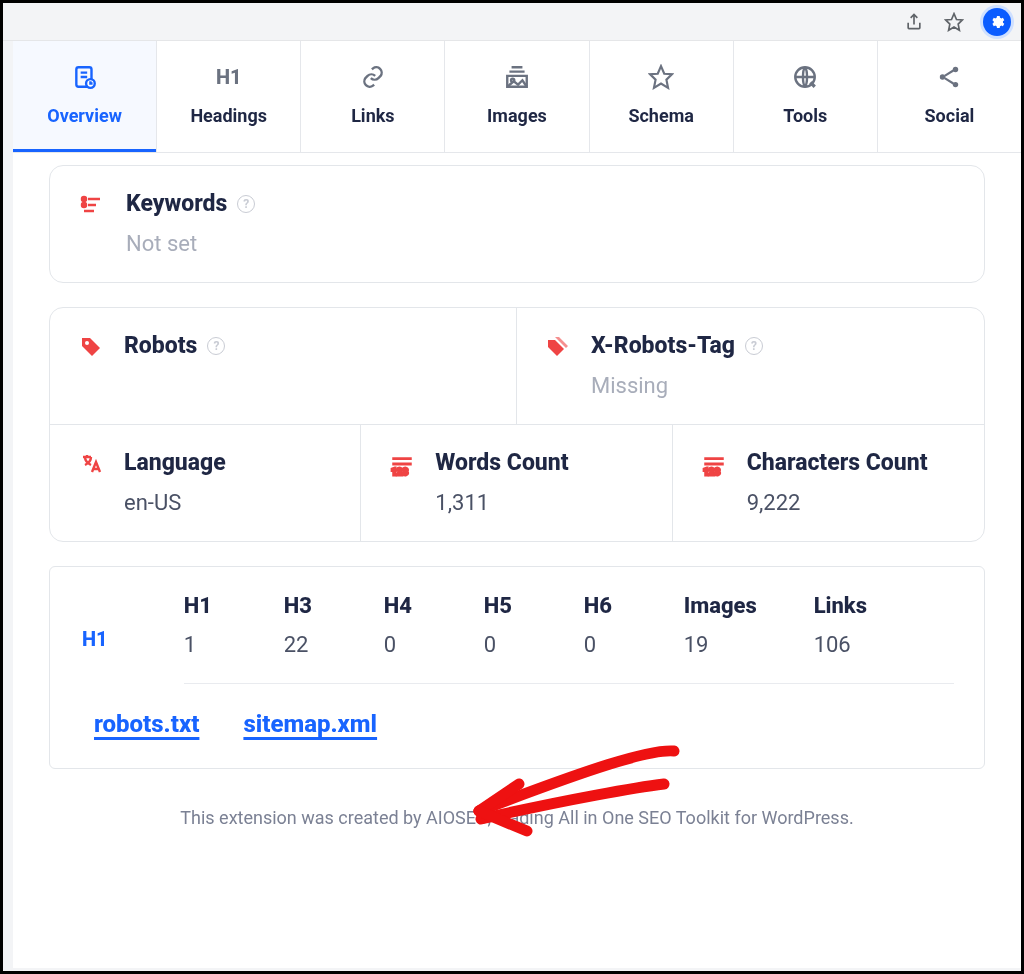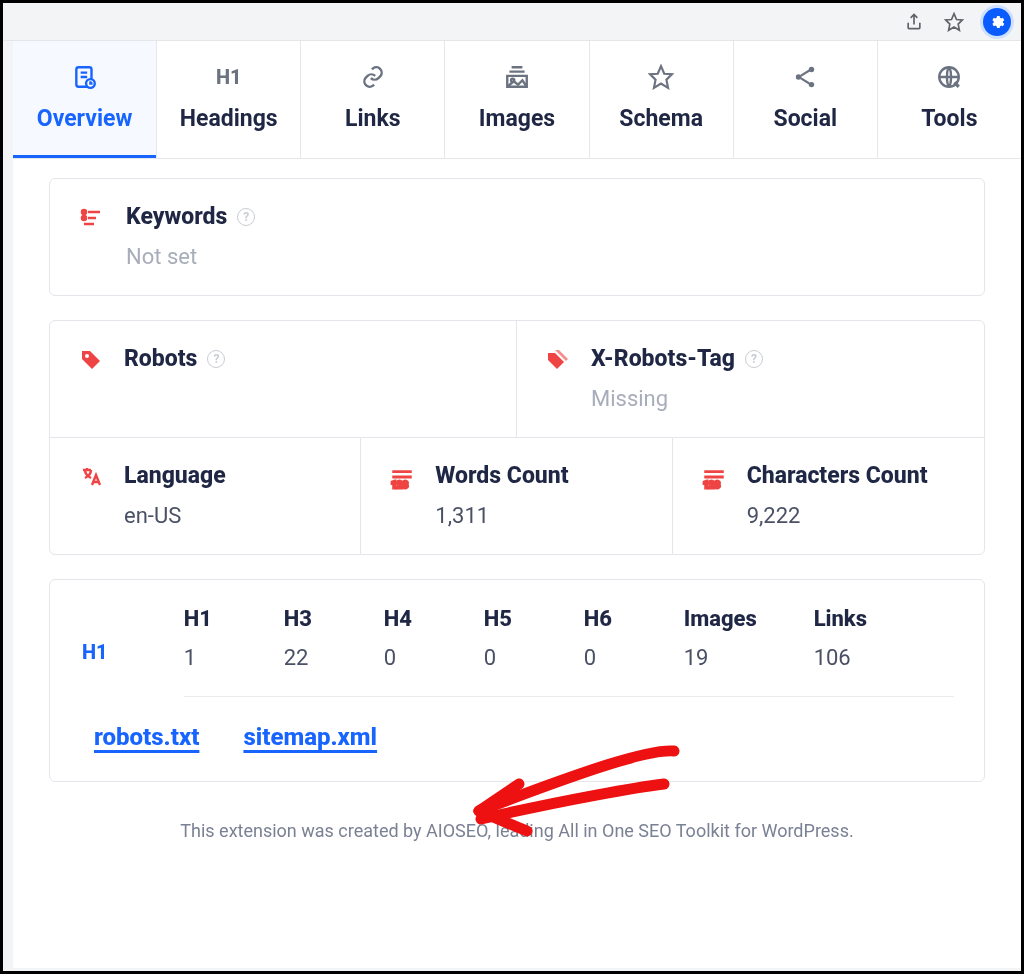--- a/index.html
+++ b/index.html
@@ -70,34 +70,33 @@
   .tab.active{
     color:#1864ff;
     background:#f6f9ff;
     box-shadow: inset 0 -3px 0 #1864ff;
   }
   .tab .ticon{
     width:28px;height:28px;
     display:flex;align-items:center;justify-content:center;
   }
   .tab .tlabel{
-    font-size:23px;
+    font-size:18px;
     font-weight:700;
   }
   .content{
     padding: 12px 36px 0 36px;
     flex:1;
     overflow:hidden;
   }
   .card{
     border:1px solid #e3e6ea;
-    border-radius:6px;
+    border-radius:14px;
     background:#fff;
     margin-bottom:24px;
-    margin-top:7px;
   }
   .row-top{
     padding:24px 28px 26px 28px;
     display:flex;
     align-items:flex-start;
     gap:22px;
   }
   .card-icon{
     width:26px;height:26px;
     color:#ef4444;
@@ -271,38 +270,38 @@
       <div class="tab">
         <span class="ticon">
           <svg viewBox="0 0 24 24" width="26" height="26" fill="none" stroke="#6b7280" stroke-width="2">
               <polygon points="12 2 15 9 22 9.5 17 14.5 18.5 22 12 18 5.5 22 7 14.5 2 9.5 9 9"></polygon>
             </svg>
         </span>
         <span class="tlabel">Schema</span>
       </div>
       <div class="tab">
         <span class="ticon">
+          <svg viewBox="0 0 24 24" width="26" height="26" fill="none" stroke="#6b7280" stroke-width="2.2">
+              <circle cx="12" cy="12" r="9"></circle>
+              <path d="M3 12h18M12 3c2.5 3 2.5 15 0 18M12 3c-2.5 3-2.5 15 0 18"></path>
+              <path d="M17 17l4 4" stroke-width="3"></path>
+            </svg>
+        </span>
+        <span class="tlabel">Tools</span>
+      </div>
+      <div class="tab">
+        <span class="ticon">
           <svg viewBox="0 0 24 24" width="26" height="26" fill="#6b7280">
               <circle cx="6" cy="12" r="2.5"></circle>
               <circle cx="18" cy="5" r="2.5"></circle>
               <circle cx="18" cy="19" r="2.5"></circle>
               <path d="M8 11l8-5M8 13l8 5" stroke="#6b7280" stroke-width="2"></path>
             </svg>
         </span>
         <span class="tlabel">Social</span>
-      </div>
-      <div class="tab">
-        <span class="ticon">
-          <svg viewBox="0 0 24 24" width="26" height="26" fill="none" stroke="#6b7280" stroke-width="2.2">
-              <circle cx="12" cy="12" r="9"></circle>
-              <path d="M3 12h18M12 3c2.5 3 2.5 15 0 18M12 3c-2.5 3-2.5 15 0 18"></path>
-              <path d="M17 17l4 4" stroke-width="3"></path>
-            </svg>
-        </span>
-        <span class="tlabel">Tools</span>
       </div>
     </div>
 
     <div class="content">
 
       <div class="card">
         <div class="row-top">
           <span class="card-icon">
             <svg viewBox="0 0 24 24" width="24" height="24" fill="none" stroke="currentColor" stroke-width="2.5">
                 <circle cx="5" cy="6" r="2" fill="currentColor"></circle>

